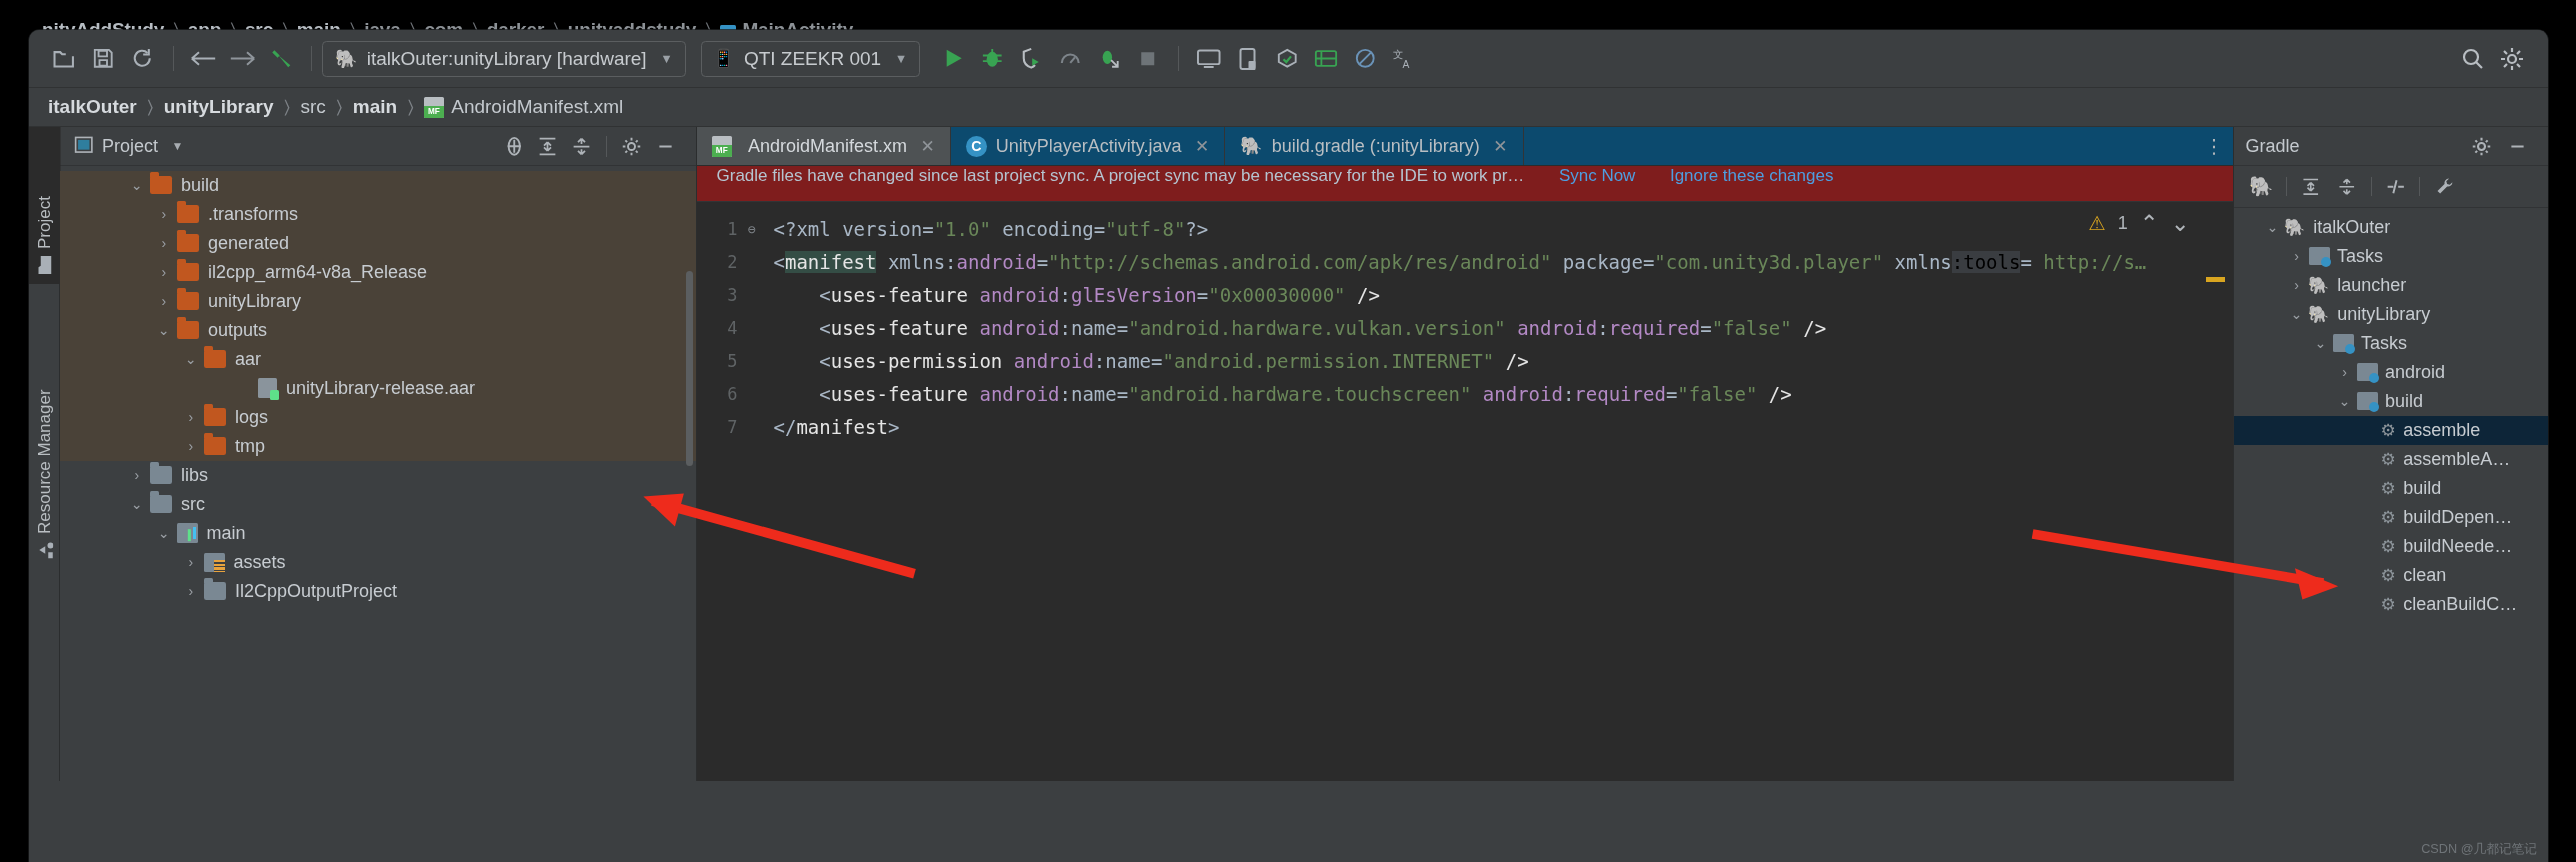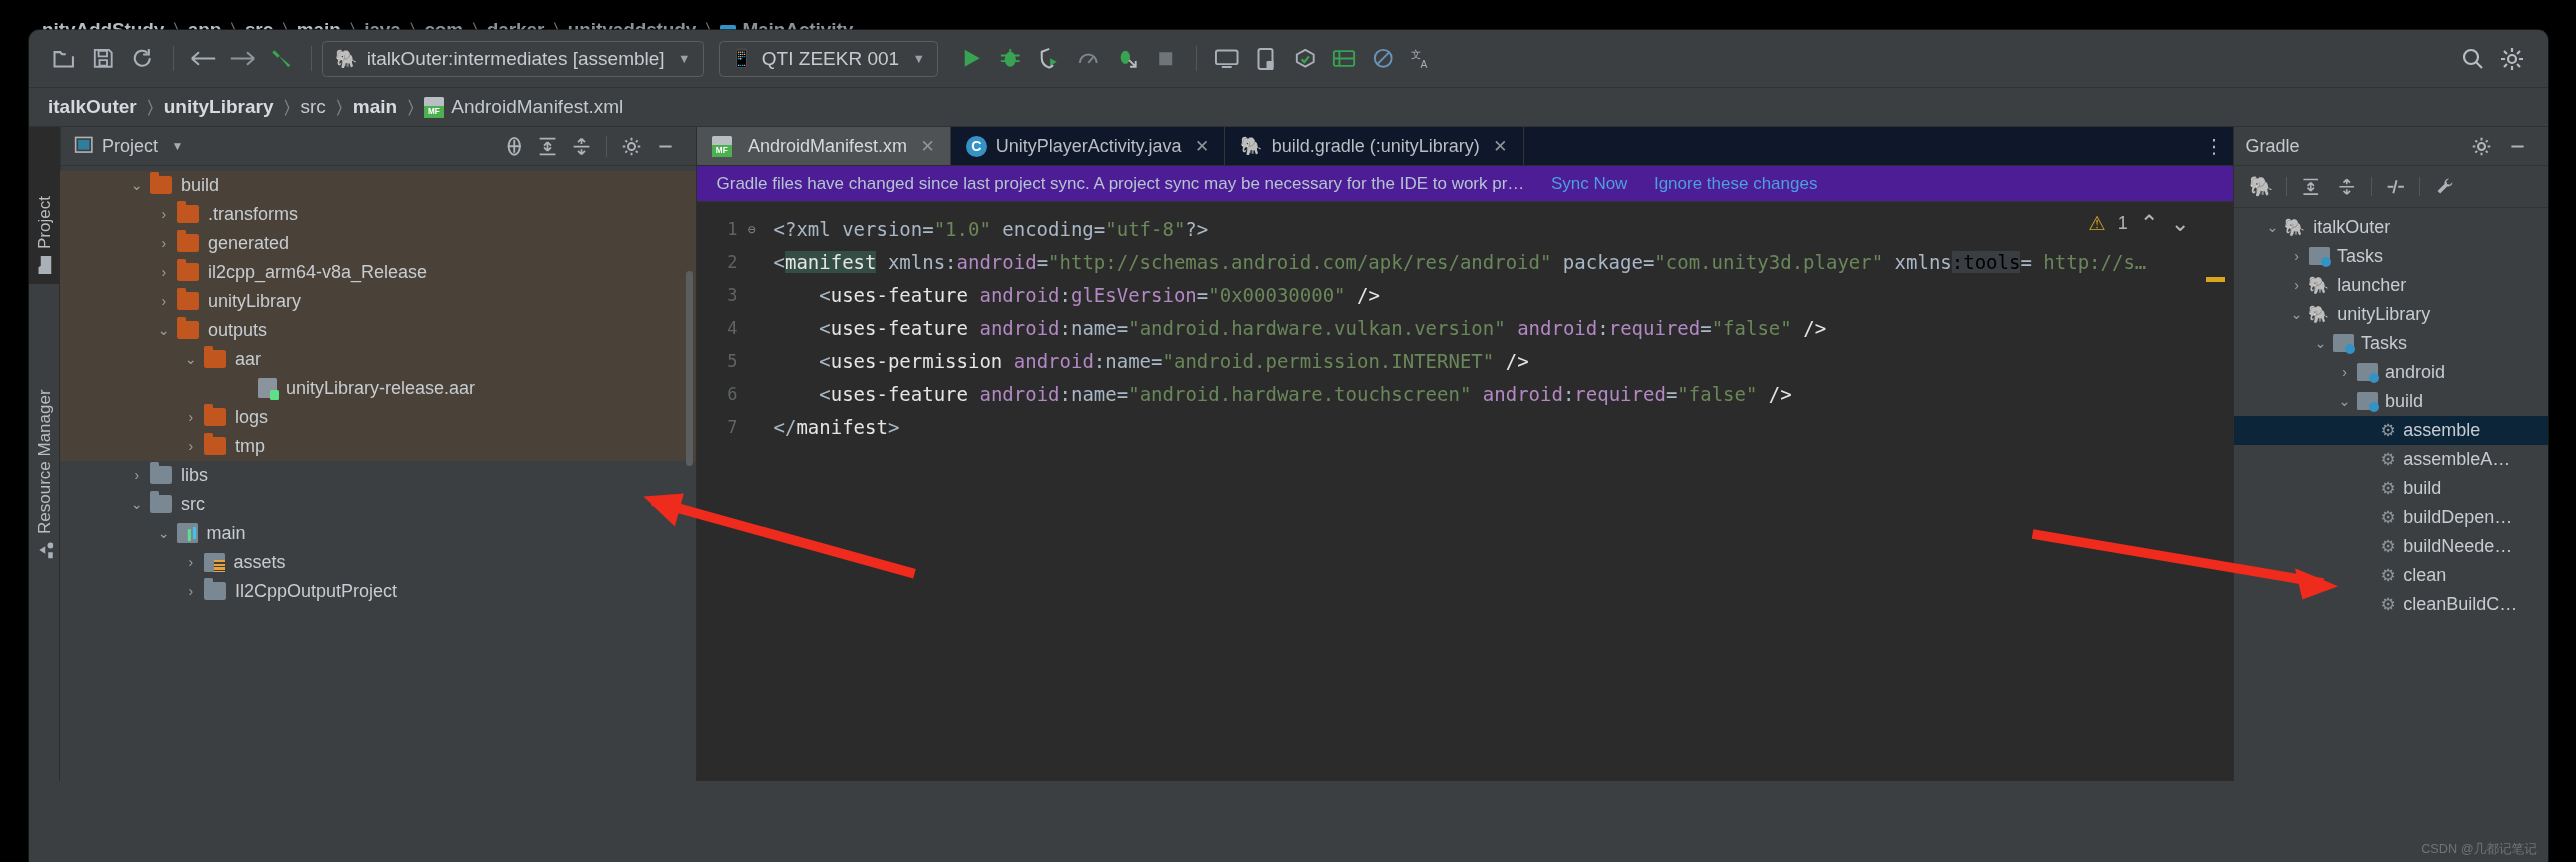--- a/index.html
+++ b/index.html
@@ -148,40 +148,40 @@
     background:repeating-linear-gradient(to bottom,#e8a33d 0 2.2px,#3c3f41 2.2px 3.7px);
   }
   #tree-scroll{
     position:absolute; right:3px; top:105px; width:7.5px; height:195px;
     background:#5b5e60; border-radius:3.7px;
   }
 
   
   #editor{ flex:1; background:#2b2b2b; display:flex; flex-direction:column; min-width:0;}
   #tabs{
-    height:39px; background:#0f172a; display:flex; align-items:stretch;
+    height:39px; background:#0c4a6e; display:flex; align-items:stretch;
     border-bottom:0.7px solid #2b2b2b; position:relative;
   }
   .tab{
     display:flex;align-items:center;gap:9px;padding:0 15px;color:#b9bec2;font-size:18px;
     white-space:nowrap; border-right:0.7px solid #323436;
   }
   .tab.active{ background:#4e5254; color:#d5d9dd;}
   .tab .x{ color:#8f9499; font-size:17px; margin-left:4.5px;}
   .tabs-sp{flex:1;}
   .tab-more{ width:37px;display:flex;align-items:center;justify-content:center;color:#b0b5ba;font-size:19.5px;}
   .c-ic{
     width:21px;height:21px;border-radius:50%;background:#3592c4;color:#fff;font-size:14.2px;
     display:flex;align-items:center;justify-content:center;flex:none;font-weight:bold;
   }
   .eleph{ font-size:18px; color:#8d959b; }
 
   #notif{
-    height:36px; background:#4c1d95; display:flex;align-items:center;
-    padding-left:19.5px; gap:4px; color:#b5c4d0; font-size:17px; white-space:nowrap;
+    height:36px; background:#7f1d1d; display:flex;
+    padding-left:19.5px; gap:12px; color:#b5c4d0; font-size:17px; white-space:nowrap;
     border-bottom:0.7px solid #323436;
   }
   #notif .lnk{ color:#4e9ee0; margin-left:22.5px; }
 
   #code{
     flex:1; display:flex; position:relative; overflow:hidden; background:#2b2b2b;
   }
   #gutter{
     width:51px; flex:none; text-align:right; padding:10.5px 10.5px 0 0;
     color:#5f6365; font-size:17px; font-family:"DejaVu Sans Mono", monospace;
@@ -301,21 +301,21 @@
         </svg>
     </div>
     <div class="tb-ico">
       <svg width="25.5" height="25.5" viewBox="0 0 24 24">
           <path d="M6 4l5 5-2 2-5-5zM10 9l9 11 2-2-11-9z" fill="#38a352"></path>
         </svg>
     </div>
     <div class="tb-sep"></div>
     <div class="combo">
       <span class="eleph">🐘</span>
-      <span>italkOuter:intermediates [assemble]</span>
+      <span>italkOuter:unityLibrary [hardware]</span>
       <span class="caret">▼</span>
     </div>
     <div style="width:15px;flex:none"></div>
     <div class="combo">
       <span style="color:#8f959b;font-size:17px;">📱</span>
       <span>QTI ZEEKR 001</span>
       <span class="caret">▼</span>
     </div>
     <div style="width:13.5px;flex:none"></div>
     <div class="tb-ico">

